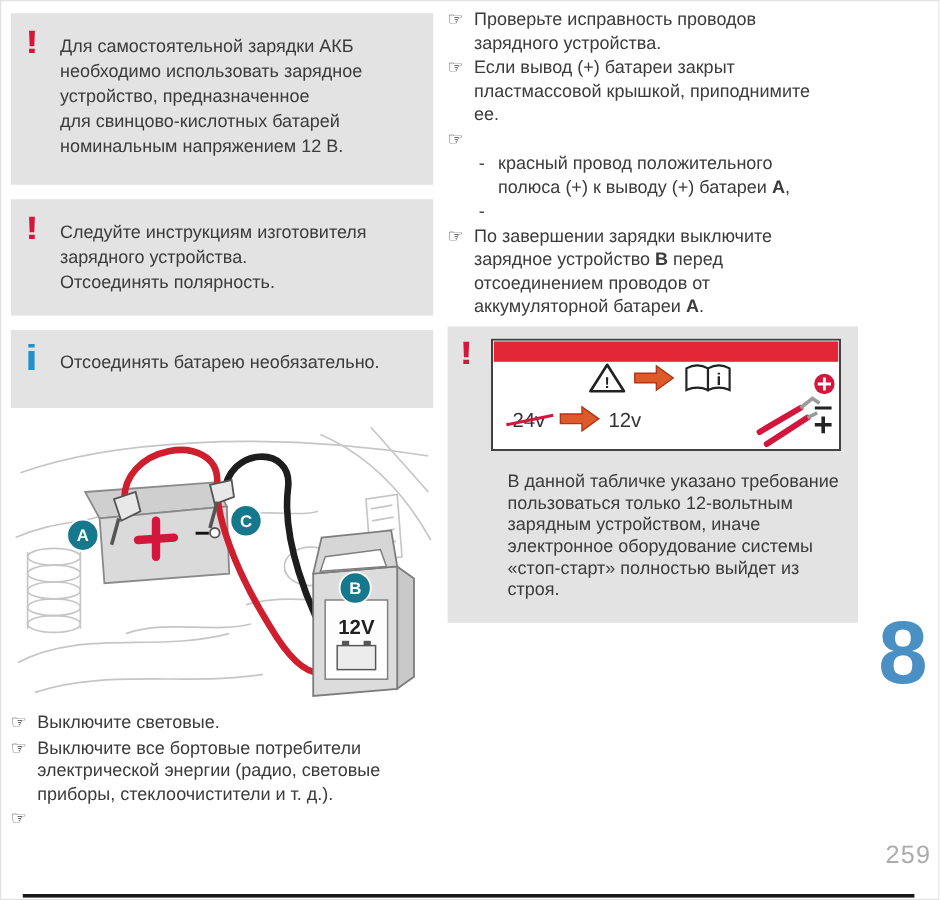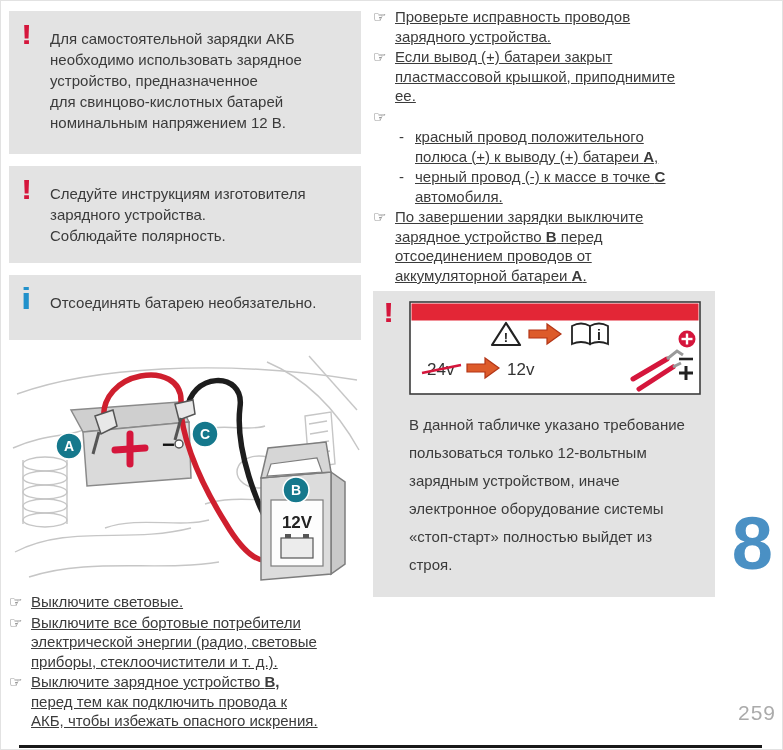--- a/index.html
+++ b/index.html
@@ -19,30 +19,30 @@
   .info-icon { color:#2191cb; font-size:30px; }
   .box-text  { margin:5px; white-space:pre-line; font-size:15px; line-height:21px; }
   .box-2 { padding-bottom:12px; }
   .box-info { padding-bottom:22px; }
 
   .figure { margin:0 0 6px 0; }
 
   .bullets { font-size:15px; }
   .bullet-item { display:flex; margin-bottom:1px; }
   .bullet-marker { flex:0 0 22px; font-size:15px; line-height:19.5px; color:#3b3b3b; }
-  .bullet-text { white-space:pre-line; line-height:19.5px;text-decoration:underline; }
+  .bullet-text { white-space:pre-line; line-height:19.5px; }
   .sub-item { display:flex; margin-left:26px; margin-bottom:1px; }
   .sub-marker { flex:0 0 16px; line-height:19.5px; }
 
   .placard-box { display:block; position:relative; margin-top:6px;
                  padding:10px 8px 18px 10px; }
   .placard-box .box-icon { position:absolute; left:10px; top:10px; }
   .placard-graphic { margin-left:26px; }
-  .placard-text { margin:12px 0 0 26px; white-space:pre-line;
-                  font-size:15px; line-height:28px; }
+  .placard-text { margin:12px 0 0 40px; white-space:pre-line;
+                  font-size:15px; line-height:18px; }
 
   .section-number { position:absolute; right:9px; top:506px;
                     font-size:74px; font-weight:bold; color:#4a90c4; line-height:1; }
   .page-number { position:absolute; right:6px; top:700px;
                  font-size:21px; color:#ababab; letter-spacing:1px; }
   .bottom-rule { position:absolute; left:18px; right:20px; bottom:1px;
                  height:3px; background:#181818; }
   svg text { font-family:"Liberation Sans", sans-serif; }
 </style>
 </head>
@@ -58,21 +58,21 @@
 необходимо использовать зарядное
 устройство, предназначенное
 для свинцово-кислотных батарей
 номинальным напряжением 12 В.</p>
     </div>
 
     <div class="gray-box box-2">
       <span class="box-icon warn-icon">!</span>
       <p class="box-text">Следуйте инструкциям изготовителя
 зарядного устройства.
-Соблюдайте полярность.</p>
+Отсоединять полярность.</p>
     </div>
 
     <div class="gray-box box-info">
       <span class="box-icon info-icon">i</span>
       <p class="box-text">Отсоединять батарею необязательно.</p>
     </div>
 
     <div class="figure">
       <svg width="352" height="230" viewBox="0 0 352 230">
 
@@ -155,23 +155,20 @@
           <div class="bullet-text"><span>Выключите световые.</span></div>
         </div>
         <div class="bullet-item">
           <div class="bullet-marker">☞</div>
           <div class="bullet-text"><span>Выключите все бортовые потребители
 электрической энергии (радио, световые
 приборы, стеклоочистители и т. д.).</span></div>
         </div>
         <div class="bullet-item">
           <div class="bullet-marker">☞</div>
-          <div class="bullet-text"><span>Выключите зарядное устройство </span><b>B,</b><span>
-перед тем как подключить провода к
-АКБ, чтобы избежать опасного искрения.</span></div>
         </div>
       </div>
   </div>
 
   <div class="col-right">
 
     <div class="bullets">
         <div class="bullet-item">
           <div class="bullet-marker">☞</div>
           <div class="bullet-text"><span>Проверьте исправность проводов
@@ -186,22 +183,20 @@
         <div class="bullet-item">
           <div class="bullet-marker">☞</div>
         </div>
         <div class="sub-item">
           <div class="sub-marker">-</div>
           <div class="bullet-text"><span>красный провод положительного
 полюса (+) к выводу (+) батареи </span><b>A</b><span>,</span></div>
         </div>
         <div class="sub-item">
           <div class="sub-marker">-</div>
-          <div class="bullet-text"><span>черный провод (-) к массе в точке </span><b>C</b><span>
-автомобиля.</span></div>
         </div>
         <div class="bullet-item">
           <div class="bullet-marker">☞</div>
           <div class="bullet-text"><span>По завершении зарядки выключите
 зарядное устройство </span><b>B</b><span> перед
 отсоединением проводов от
 аккумуляторной батареи </span><b>A</b><span>.</span></div>
         </div>
       </div>
 

